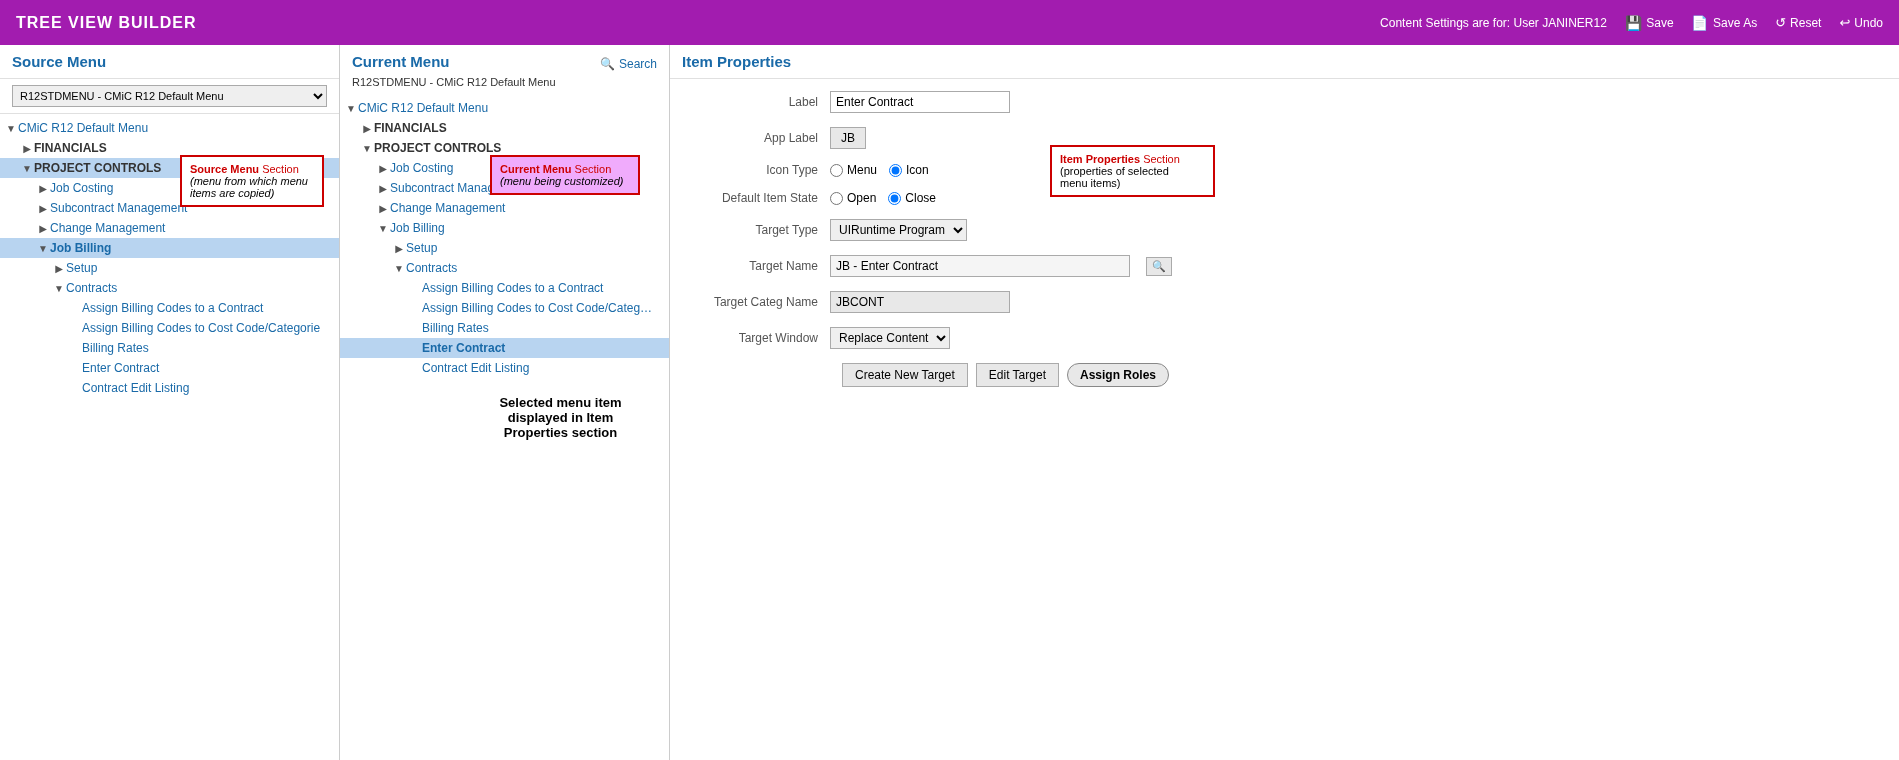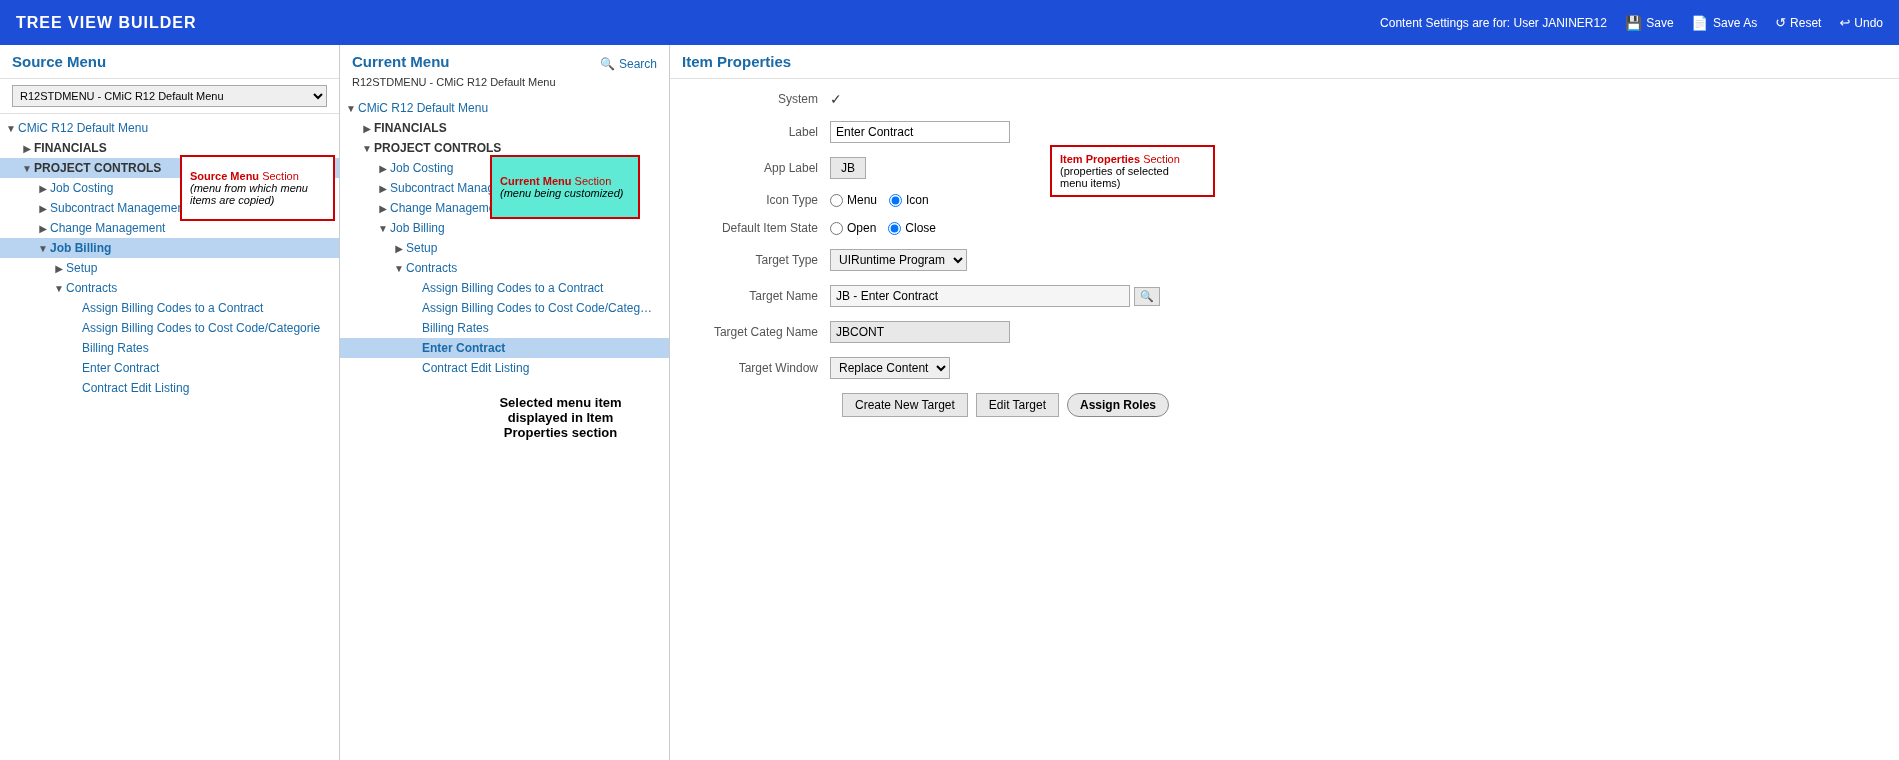--- a/index.html
+++ b/index.html
@@ -1,20 +1,20 @@
 <!DOCTYPE html>
 <html><head>
   <meta charset="utf-8">
   <style>
     * { box-sizing: border-box; margin: 0; padding: 0; }
     body { font-family: Arial, sans-serif; font-size: 12px; background: #fff; overflow: hidden; }
 
     
     #header {
-      background: #1d4ed8;
+      background: #a21caf;
       color: #fff;
       height: 45px;
       display: flex;
       align-items: center;
       padding: 0 16px;
       justify-content: space-between;
     }
     #header-title { font-size: 16px; font-weight: bold; letter-spacing: 1px; }
     #header-right { display: flex; align-items: center; gap: 18px; font-size: 12px; }
     .header-btn { display: flex; align-items: center; gap: 4px; cursor: pointer; color: #fff; }
@@ -106,21 +106,21 @@
     .app-code-box {
       border: 1px solid #aaa;
       background: #e8e8e8;
       padding: 3px 10px;
       font-size: 12px;
       display: inline-block;
     }
     .radio-group { display: flex; align-items: flex-end; gap: 12px; }
     .radio-group label { display: flex; align-items: center; gap: 4px; cursor: pointer; font-size: 12px; }
     select.form-select { font-size: 12px; padding: 2px 4px; border: 1px solid #aaa; }
-    .target-name-wrap { display: flex; align-items: center; gap: 4px; }
+    .target-name-wrap { display: flex; align-items: center; gap: 16px; }
     .target-name-input { border: 1px solid #aaa; padding: 3px 5px; font-size: 12px; width: 300px; background: #f5f5f5; }
     .search-icon-btn { border: 1px solid #aaa; background: #e8e8e8; padding: 2px 5px; cursor: pointer; font-size: 11px; }
     .called-name-input { border: 1px solid #aaa; padding: 3px 5px; font-size: 12px; width: 180px; background: #e8e8e8; }
     .check-mark { color: #333; font-size: 14px; }
 
     .btn-row { display: flex; gap: 8px; margin-top: 8px; padding-left: 152px; }
     .btn {
       padding: 4px 12px;
       font-size: 12px;
       border: 1px solid #aaa;
@@ -133,32 +133,32 @@
     ::-webkit-scrollbar { width: 8px; }
     ::-webkit-scrollbar-track { background: #f0f0f0; }
     ::-webkit-scrollbar-thumb { background: #aaa; }
     
     .annotation-source {
       position: absolute;
       left: 180px;
       top: 110px;
       border: 2.5px solid #cc0000;
       background: white;
-      padding: 13px 8px;
+      padding: 6px 8px;
       font-size: 11px;
       z-index: 20;
-      width: 155px;
+      width: 144px;
     }
     .annotation-current {
       position: absolute;
       left: 490px;
       top: 110px;
       border: 2.5px solid #cc0000;
-      background: #5eead4;
-      padding: 18px 8px;
+      background: #f0abfc;
+      padding: 6px 8px;
       font-size: 11px;
       z-index: 20;
       width: 150px;
     }
     .annotation-properties {
       position: absolute;
       left: 1050px;
       top: 100px;
       border: 2.5px solid #cc0000;
       background: white;
@@ -391,24 +391,20 @@
         </div>
       </div>
   </div>
 
   <div class="panel" id="properties-panel" style="border-right:none;">
     <div class="panel-header">
       <div class="panel-title">Item Properties</div>
     </div>
     <div class="form-area">
 
-      <div class="form-row">
-        <div class="form-label">System</div>
-        <span class="check-mark">✓</span>
-      </div>
 
       <div class="form-row">
         <div class="form-label">Label</div>
         <input type="text" class="form-input" value="Enter Contract" style="">
       </div>
 
       <div class="form-row">
         <div class="form-label">App Label</div>
         <span class="app-code-box">JB</span>
       </div>

